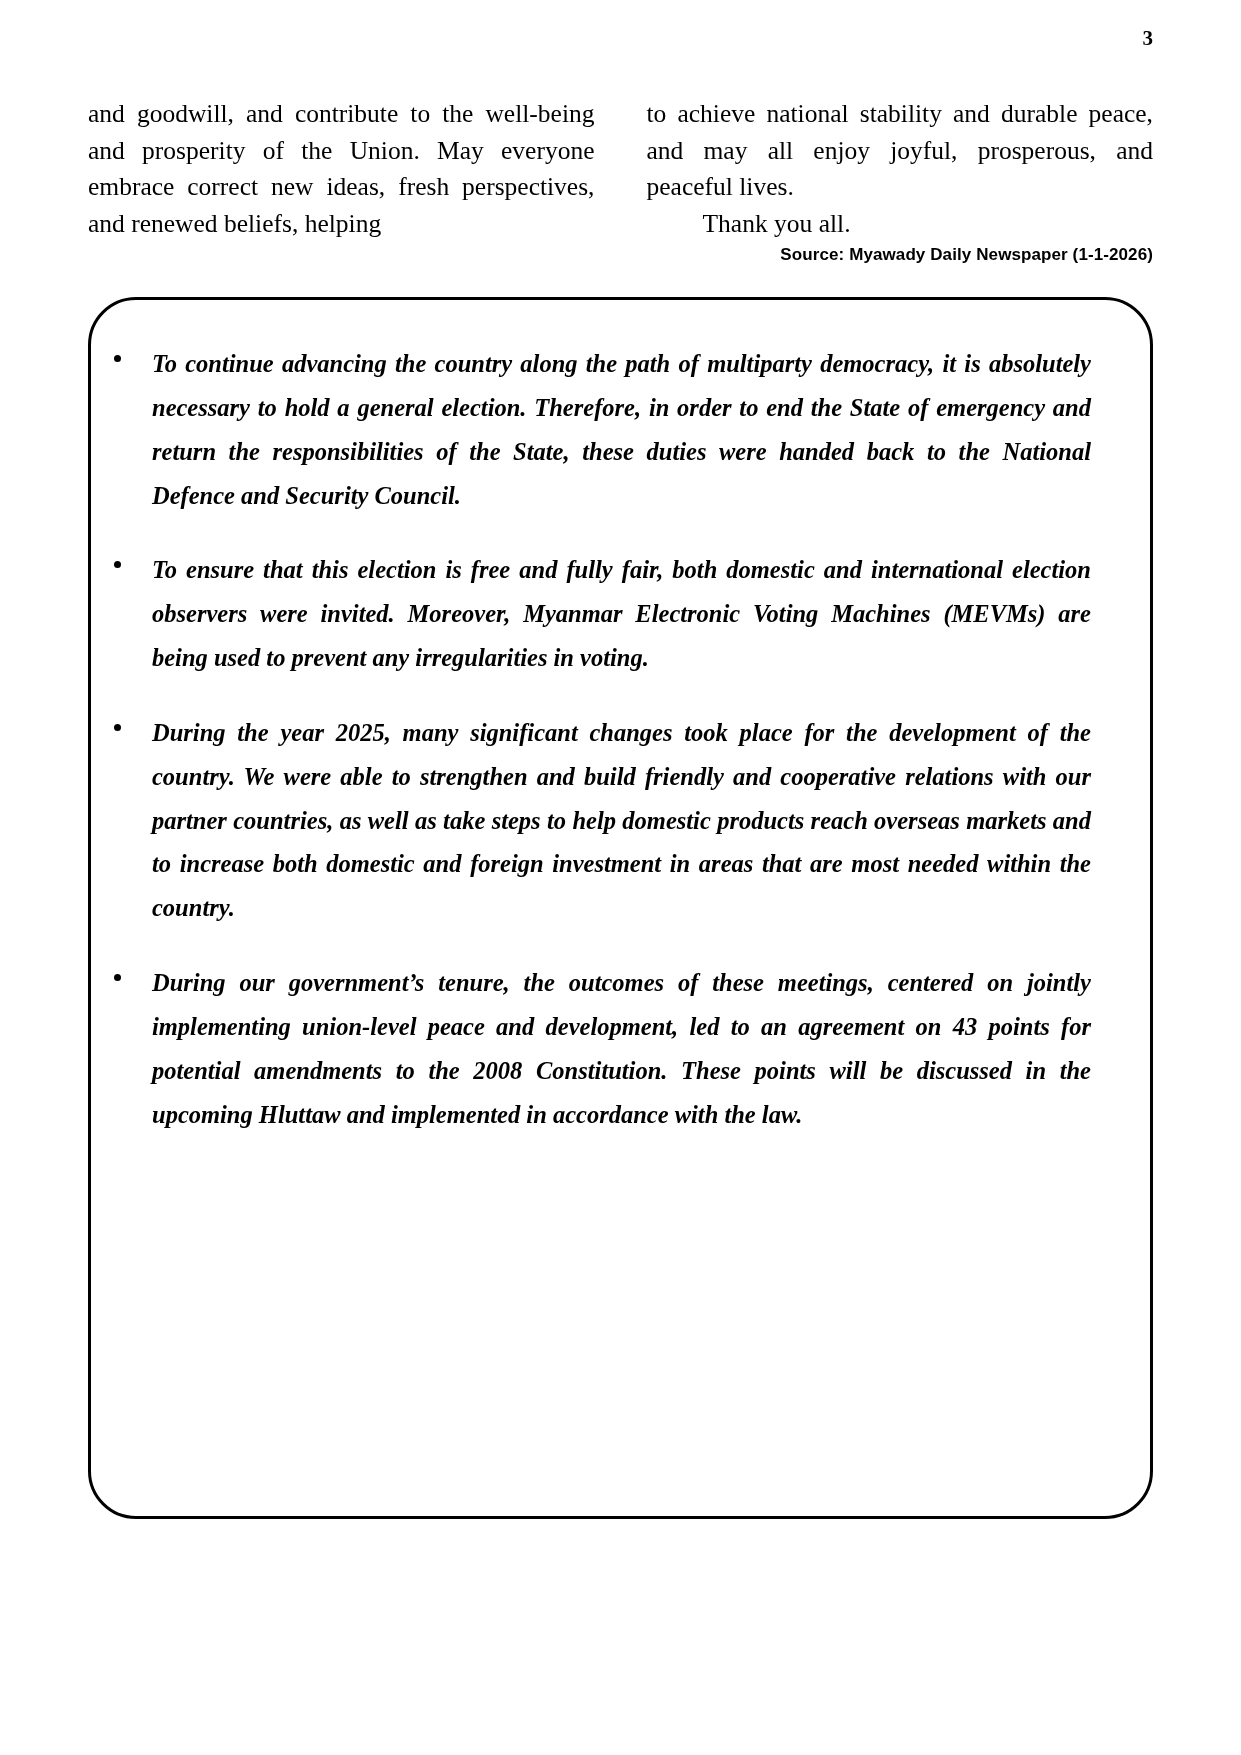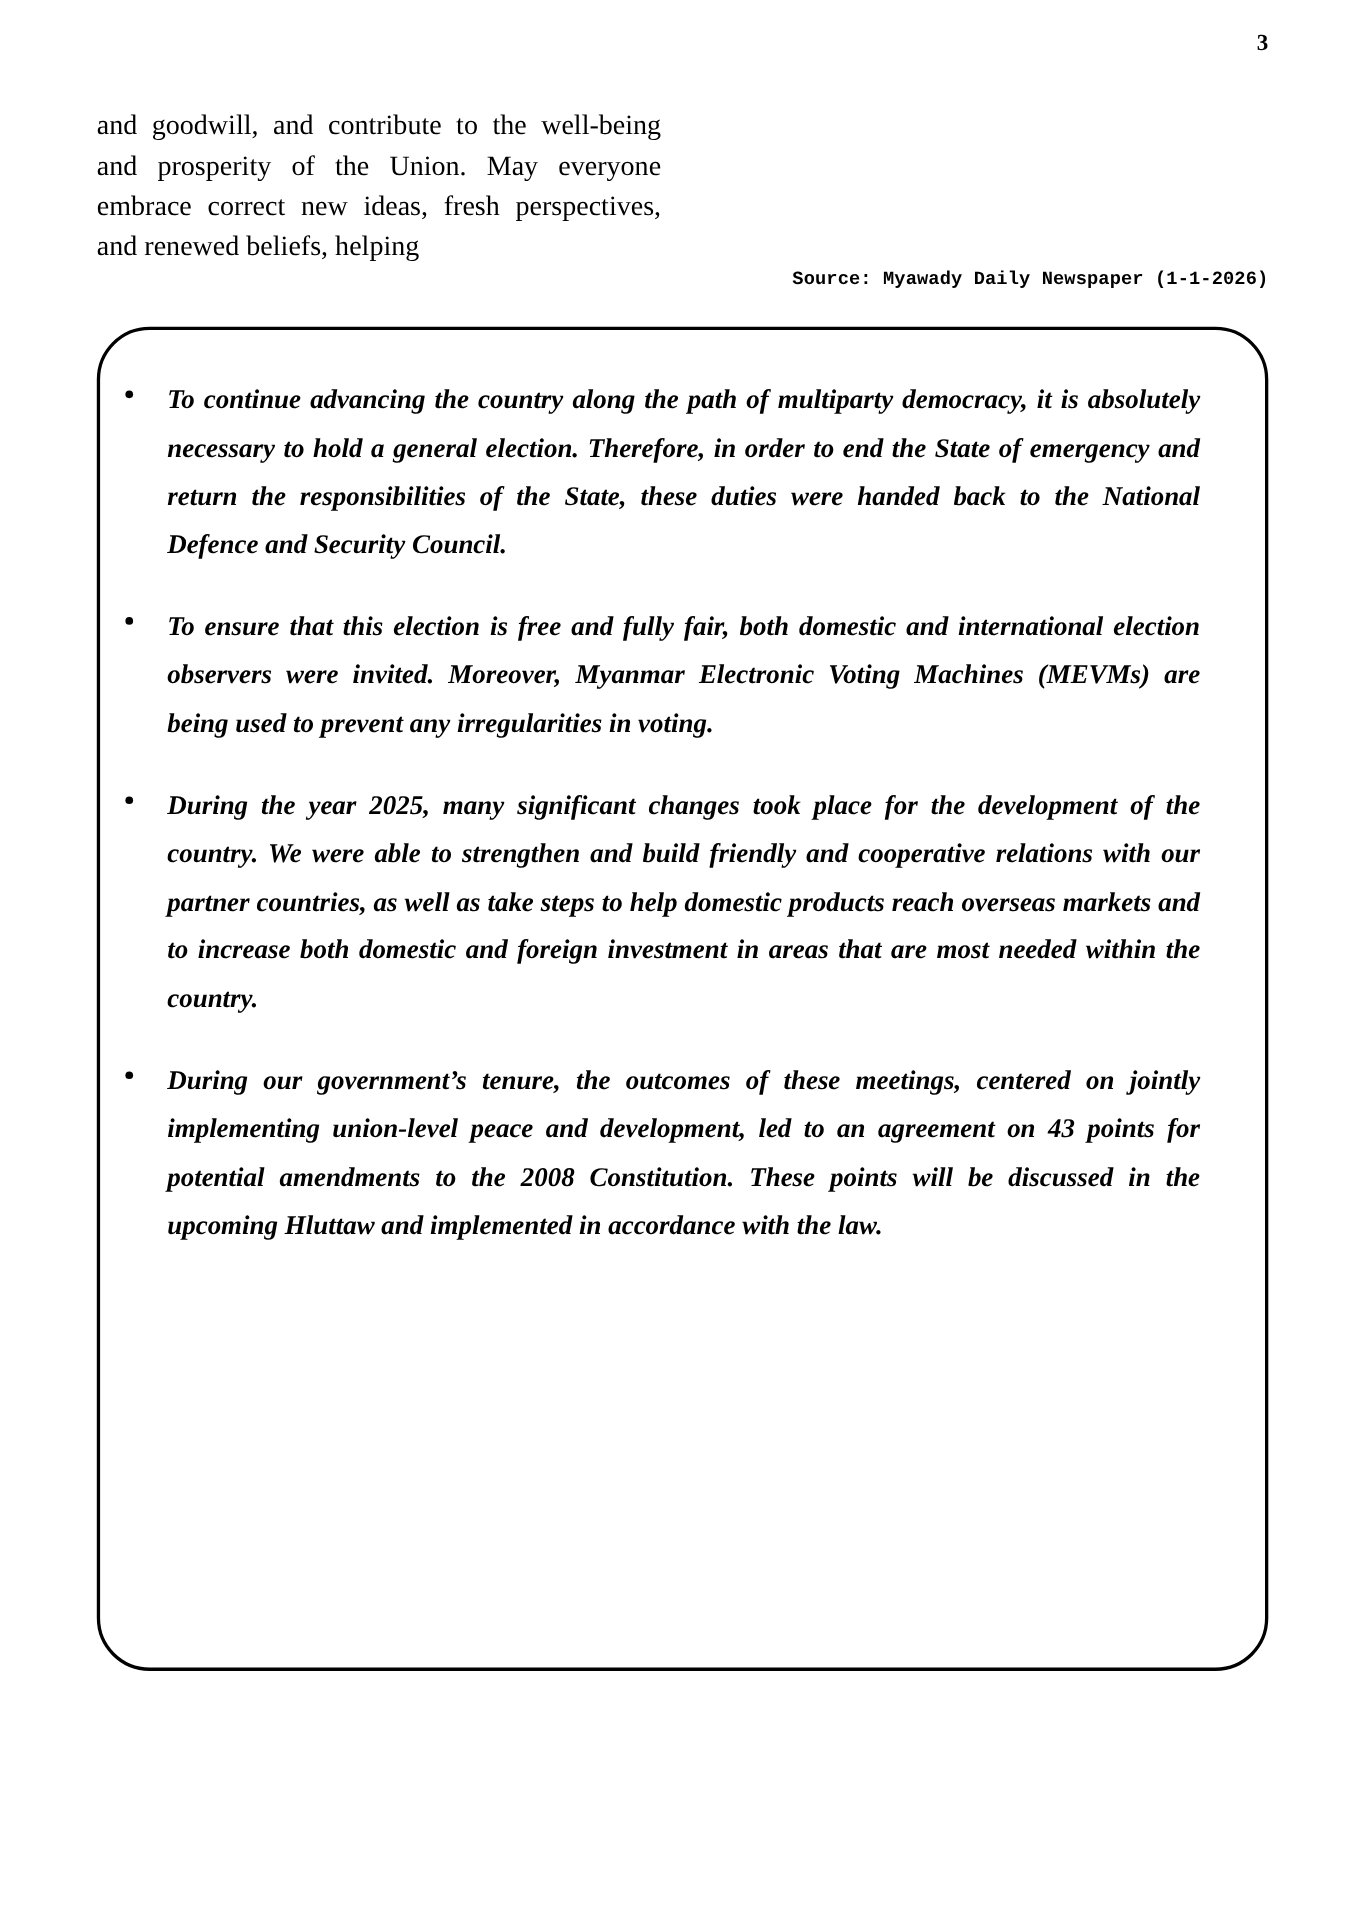--- a/index.html
+++ b/index.html
@@ -54,21 +54,21 @@
   .col p.indent {
     text-indent: 56px;
     text-align: left;
   }
   .source-line {
     position: absolute;
     top: 245px;
     right: 88px;
     font-size: 17px;
     font-weight: bold;
-    font-family: Liberation Mono, monospace;
+    font-family: Liberation Sans, sans-serif;
     letter-spacing: 0.1px;
   }
   .box {
     position: absolute;
     top: 297px;
     left: 88px;
     width: 1065px;
     height: 1222px;
     border: 3px solid #000000;
     border-radius: 48px;
@@ -118,20 +118,24 @@
 <body>
 
 <div class="page">
 
   <div class="page-number">3</div>
 
   <div class="columns">
     <div class="col">
       <p>and goodwill, and contribute to the well-being and prosperity of the Union. May everyone embrace correct new ideas, fresh perspectives, and renewed beliefs, helping</p>
     </div>
+    <div class="col">
+      <p>to achieve national stability and durable peace, and may all enjoy joyful, prosperous, and peaceful lives.</p>
+      <p class="indent">Thank you all.</p>
+    </div>
   </div>
 
   <div class="source-line">Source: Myawady Daily Newspaper (1-1-2026)</div>
 
   <div class="box"></div>
 
   <div class="box-inner">
     <ul class="bullets">
       <li>
         <span class="dot"></span>

